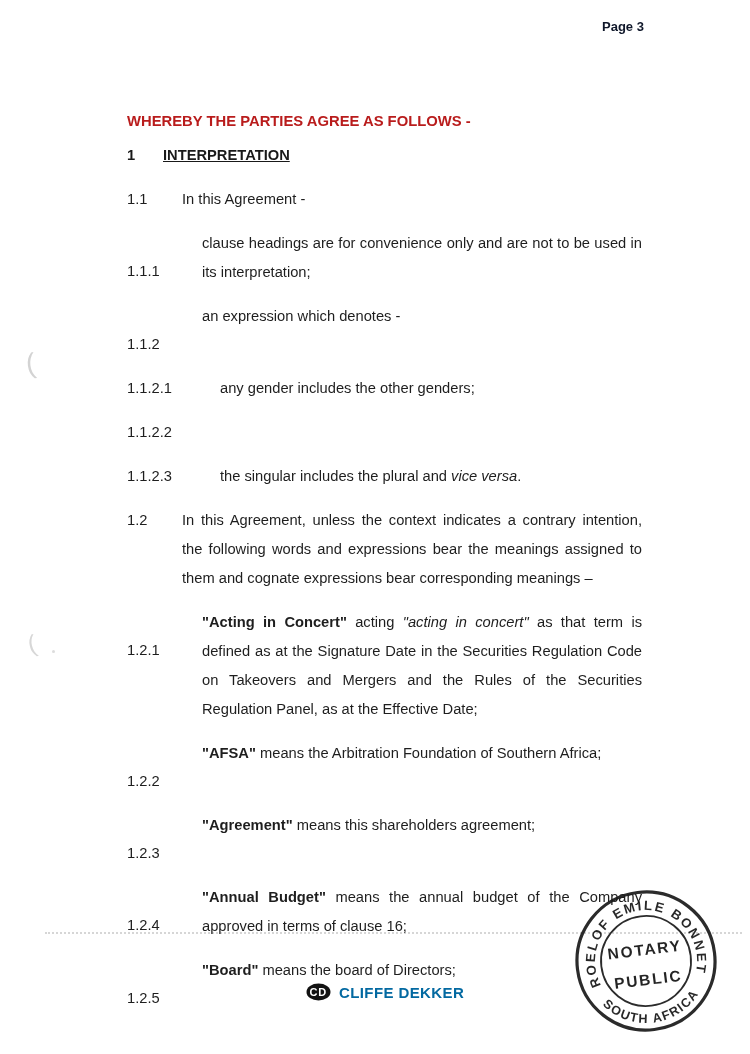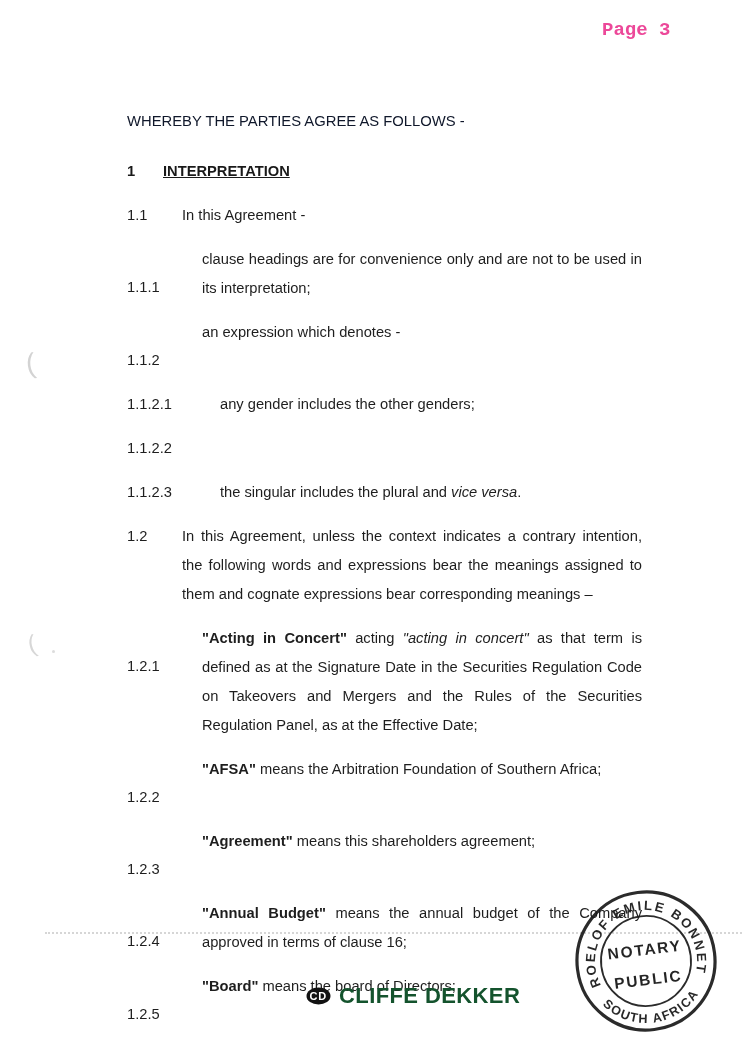--- a/index.html
+++ b/index.html
@@ -13,37 +13,36 @@
     height: 1054px;
     background: #ffffff;
     font-family: "Liberation Sans", "DejaVu Sans", sans-serif;
     color: #1e1e1e;
     overflow: hidden;
   }
   .page-number {
     position: absolute;
     left: 602px;
     top: 19px;
-    font-size: 19px;
-    font-weight: 700;
-    color: #ec4899;
-    font-family: Liberation Mono, monospace;
+    font-size: 13px;
+    font-weight: 700;
+    color: #0f172a;
   }
   .content {
     position: absolute;
     left: 127px;
     top: 107px;
     width: 515px;
   }
   .heading {
     font-size: 14.8px;
-    font-weight: 400;
+    font-weight: 700;
     line-height: 29px;
-    margin-bottom: 21px;
-    color: #0f172a;
+    margin-bottom: 5px;
+    color: #b91c1c;
   }
   .row {
     display: flex;
     margin-bottom: 15px;
     font-size: 14.7px;
     line-height: 29px;
   }
   .row .num { flex: 0 0 auto; }
   .row .txt { flex: 1 1 auto; }
   .row.head { font-weight: 700; color: #191919; }
@@ -122,24 +121,24 @@
 
   .footer {
     position: absolute;
     left: 306px;
     top: 983px;
     display: flex;
     align-items: center;
     gap: 8px;
   }
   .firm-name {
-    font-size: 22px;
+    font-size: 15px;
     font-weight: 700;
     letter-spacing: 0.4px;
-    color: #14532d;
+    color: #0369a1;
     white-space: nowrap;
   }
   .logo-icon { display: block; }
 </style>
 </head>
 <body>
 
 <div class="page">
 
   <div class="page-number">Page 3</div>

